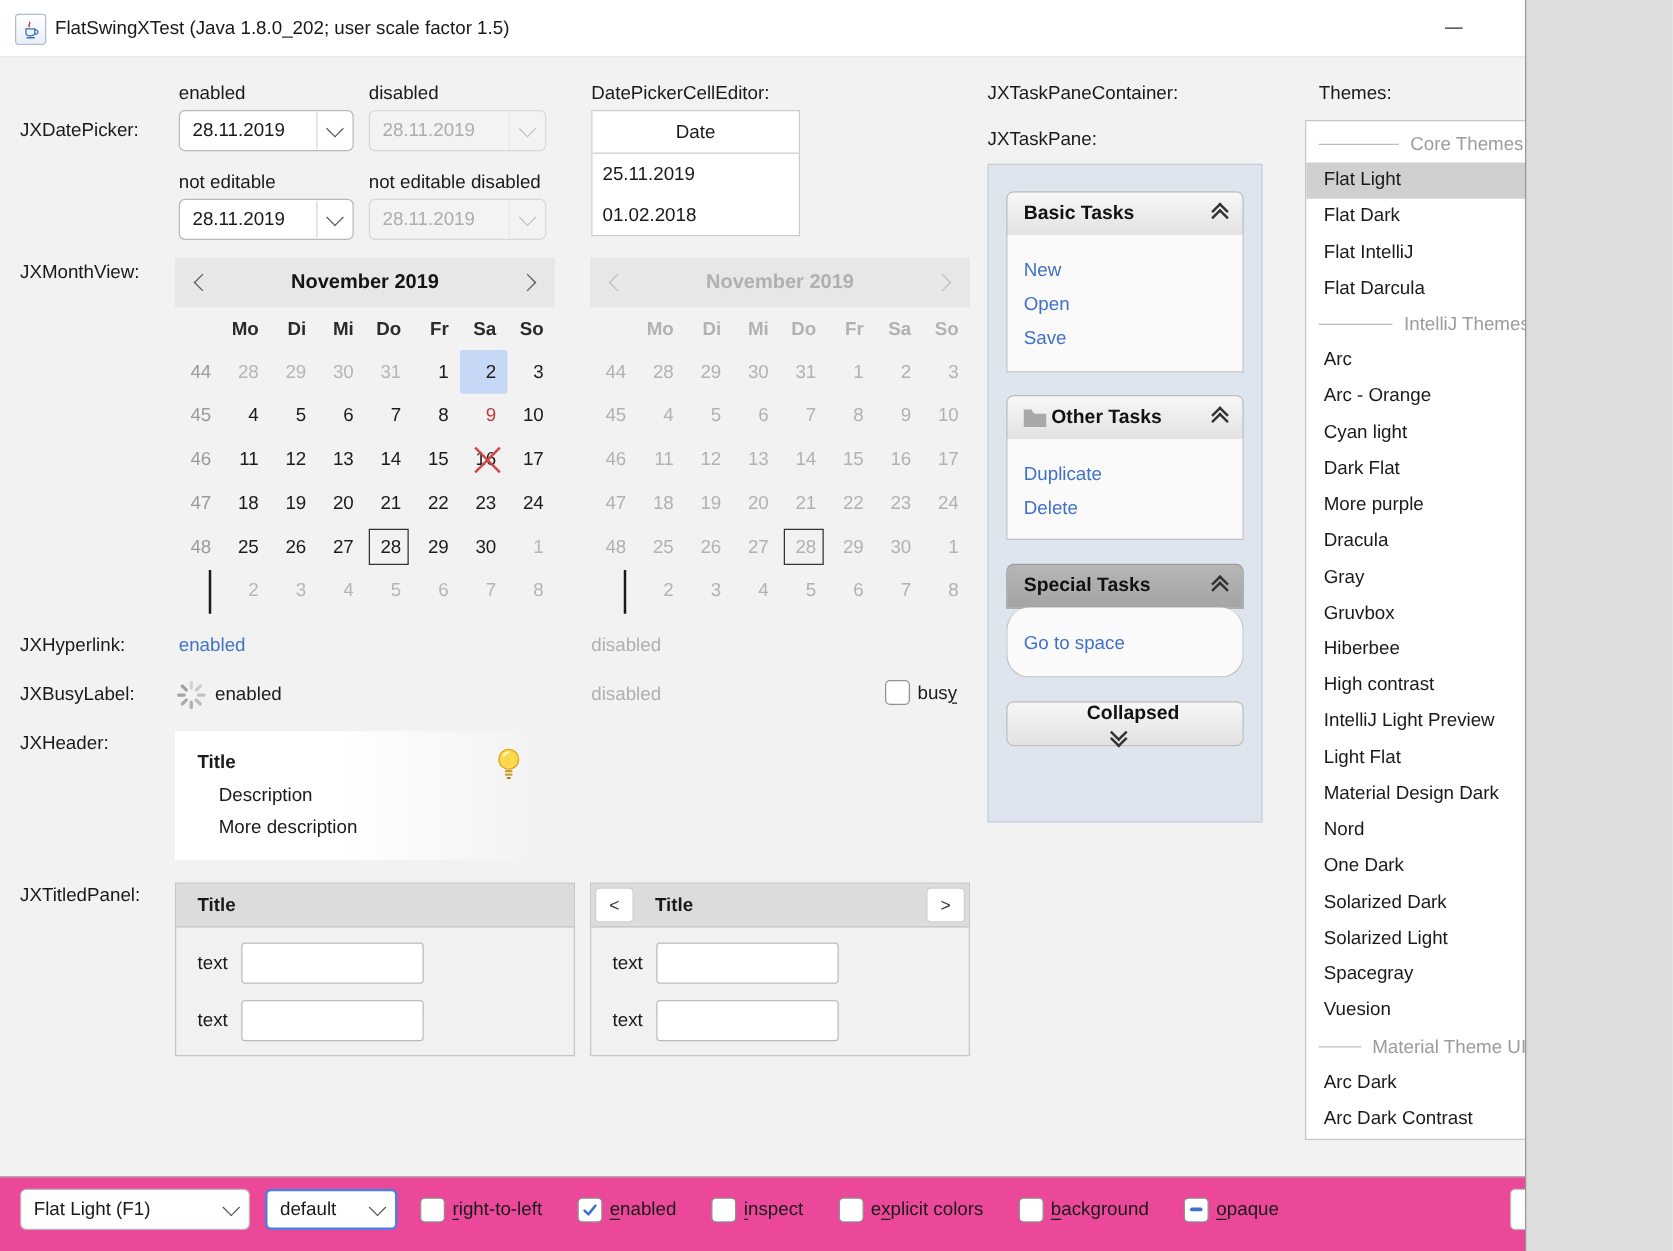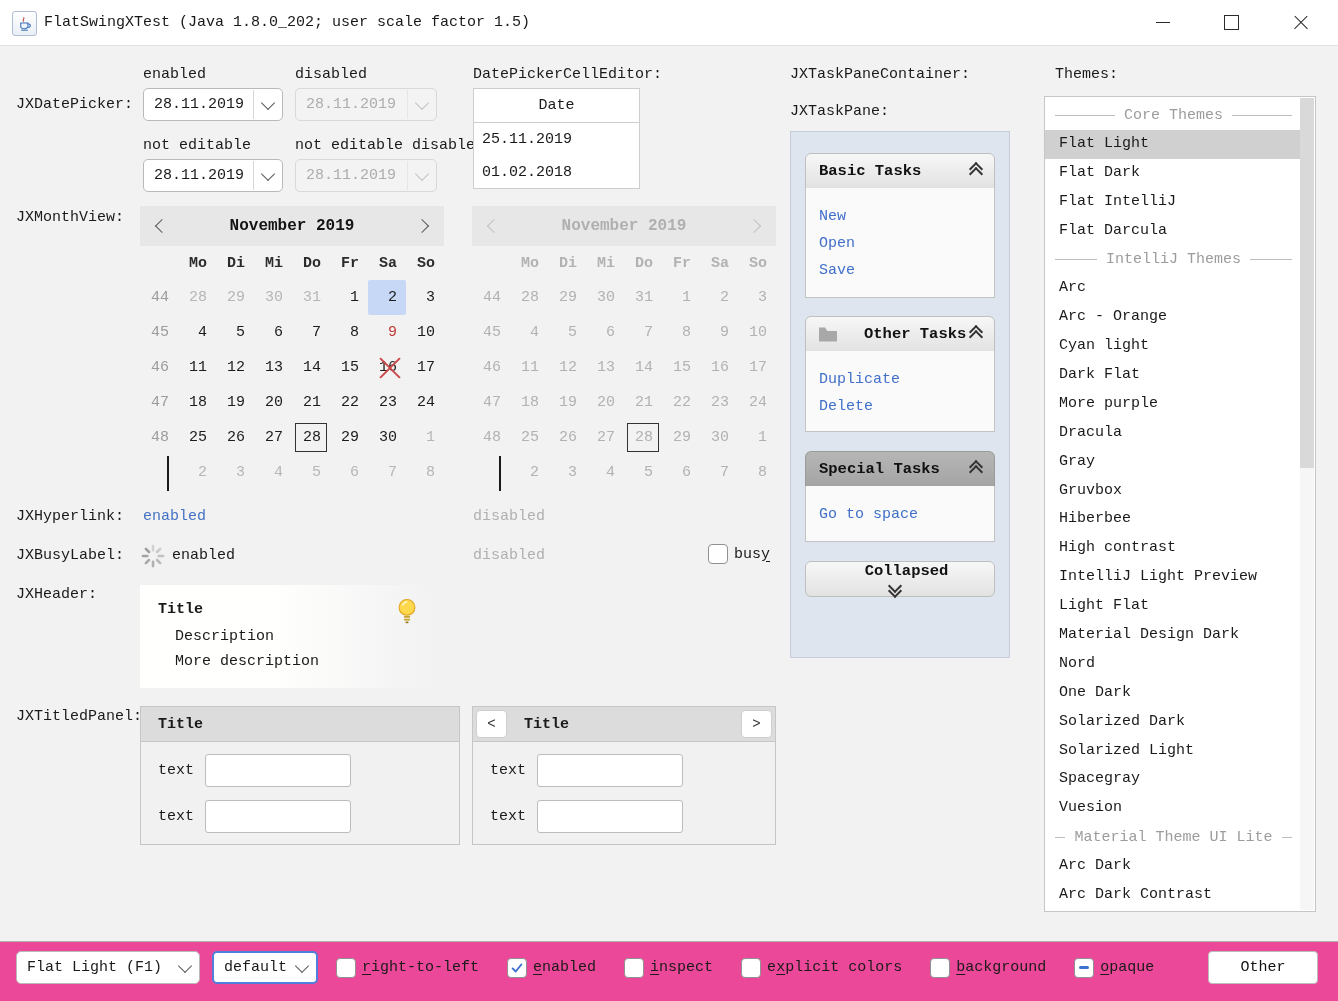--- a/index.html
+++ b/index.html
@@ -1,17 +1,17 @@
 <!DOCTYPE html>
 <html><head>
 <meta charset="utf-8">
 <style>
   html,body{margin:0;padding:0;background:#ddd;}
-  .app{position:relative;width:1338px;height:1001px;background:#f2f2f2;overflow:hidden;
-       font-family:Liberation Mono, monospace;color:#1a1a1a;font-size:15px;
+  .app{position:relative;width:1220px;height:1001px;background:#f2f2f2;overflow:hidden;
+       font-family:Liberation Sans, sans-serif;color:#1a1a1a;font-size:15px;
        outline:1px solid #979797;}
   .abs{position:absolute;}
 
   
   .titlebar{position:absolute;left:0;top:0;right:0;height:45px;background:#ffffff;border-bottom:1px solid #e3e3e3;}
   .tb-icon{position:absolute;left:12px;top:11px;width:23px;height:23px;border:1px solid #aebdd2;border-radius:3px;
            background:linear-gradient(#ffffff,#e9eff7);display:flex;align-items:center;justify-content:center;}
   .tb-title{position:absolute;left:44px;top:0;height:45px;display:flex;align-items:center;font-size:15px;color:#191919;}
   .tb-btn{position:absolute;top:0;width:46px;height:45px;display:flex;align-items:center;justify-content:center;}
   #btn-min{left:1140px}#btn-max{left:1208px}#btn-close{left:1278px}
@@ -96,21 +96,21 @@
       margin-left:11px;font:inherit;padding:0 8px;}
 
   
   #tpc{left:790px;top:131px;width:220px;height:527px;background:#dfe5ef;border:1px solid #c6cedb;box-sizing:border-box;}
   .tp-header{position:absolute;left:14px;width:190px;height:36px;border:1px solid #bfbfbf;border-radius:6px 6px 0 0;
              background:linear-gradient(#f7f7f7,#e2e2e2);display:flex;align-items:center;box-sizing:border-box;}
   .tp-header.rounded{border-radius:6px;}
   .tp-header.special{background:linear-gradient(#b6b6b6,#a4a4a4);border-color:#9a9a9a;}
   .tp-title{font-weight:bold;font-size:15.5px;color:#111;padding-left:13px;flex:1;}
   .tp-hicon{margin-left:12px;display:flex;}
-  .tp-hicon + .tp-title{padding-left:26px;}
+  .tp-hicon + .tp-title{padding-left:3px;}
   .tp-chev{margin-right:11px;}
   .tp-content{position:absolute;left:14px;width:190px;background:#fafafa;border:1px solid #c3c3c3;border-top:none;
               box-sizing:border-box;padding:15px 0 0 13px;}
   .tp-link{color:#4170c9;line-height:27px;cursor:pointer;}
   .dc{display:flex;flex-direction:column;align-items:center;width:14px;}
   .dc span{width:8px;height:8px;border-left:2px solid #333;border-top:2px solid #333;display:block;}
   .dc-up span{transform:rotate(45deg);}
   .dc-up span + span{margin-top:-5px;}
   .dc-down span{transform:rotate(225deg);}
   .dc-down span + span{margin-top:-5px;}
@@ -452,21 +452,21 @@
       </div>
       <div class="tp-header special" style="top: 319px;">
         <span class="tp-title">Special Tasks</span>
         <span class="tp-chev">
           <span class="dc dc-up">
             <span></span>
             <span></span>
           </span>
         </span>
       </div>
-      <div class="tp-content" style="top: 354px; height: 56px;">
+      <div class="tp-content" style="top: 354px; height: 56px; border-radius: 18px;">
         <div class="tp-link">Go to space</div>
       </div>
       <div class="tp-header rounded" style="top: 429px; flex-direction: column;">
         <span class="tp-title">Collapsed</span>
         <span class="tp-chev">
           <span class="dc dc-down">
             <span></span>
             <span></span>
           </span>
         </span>

